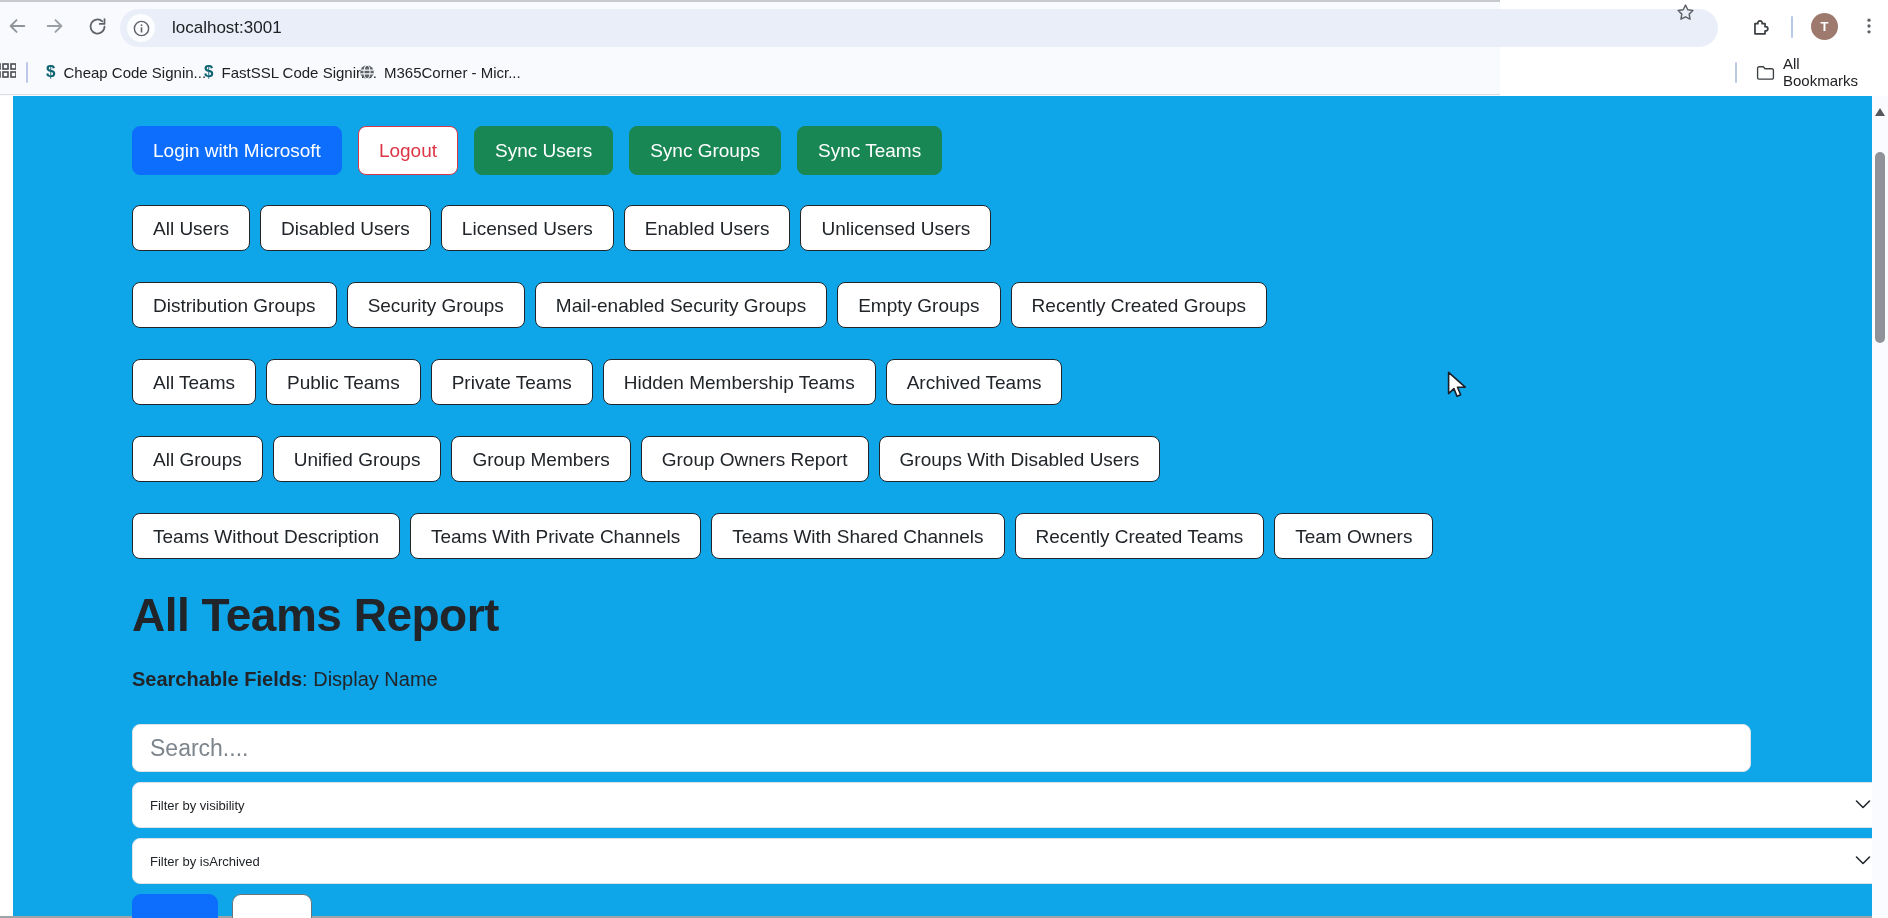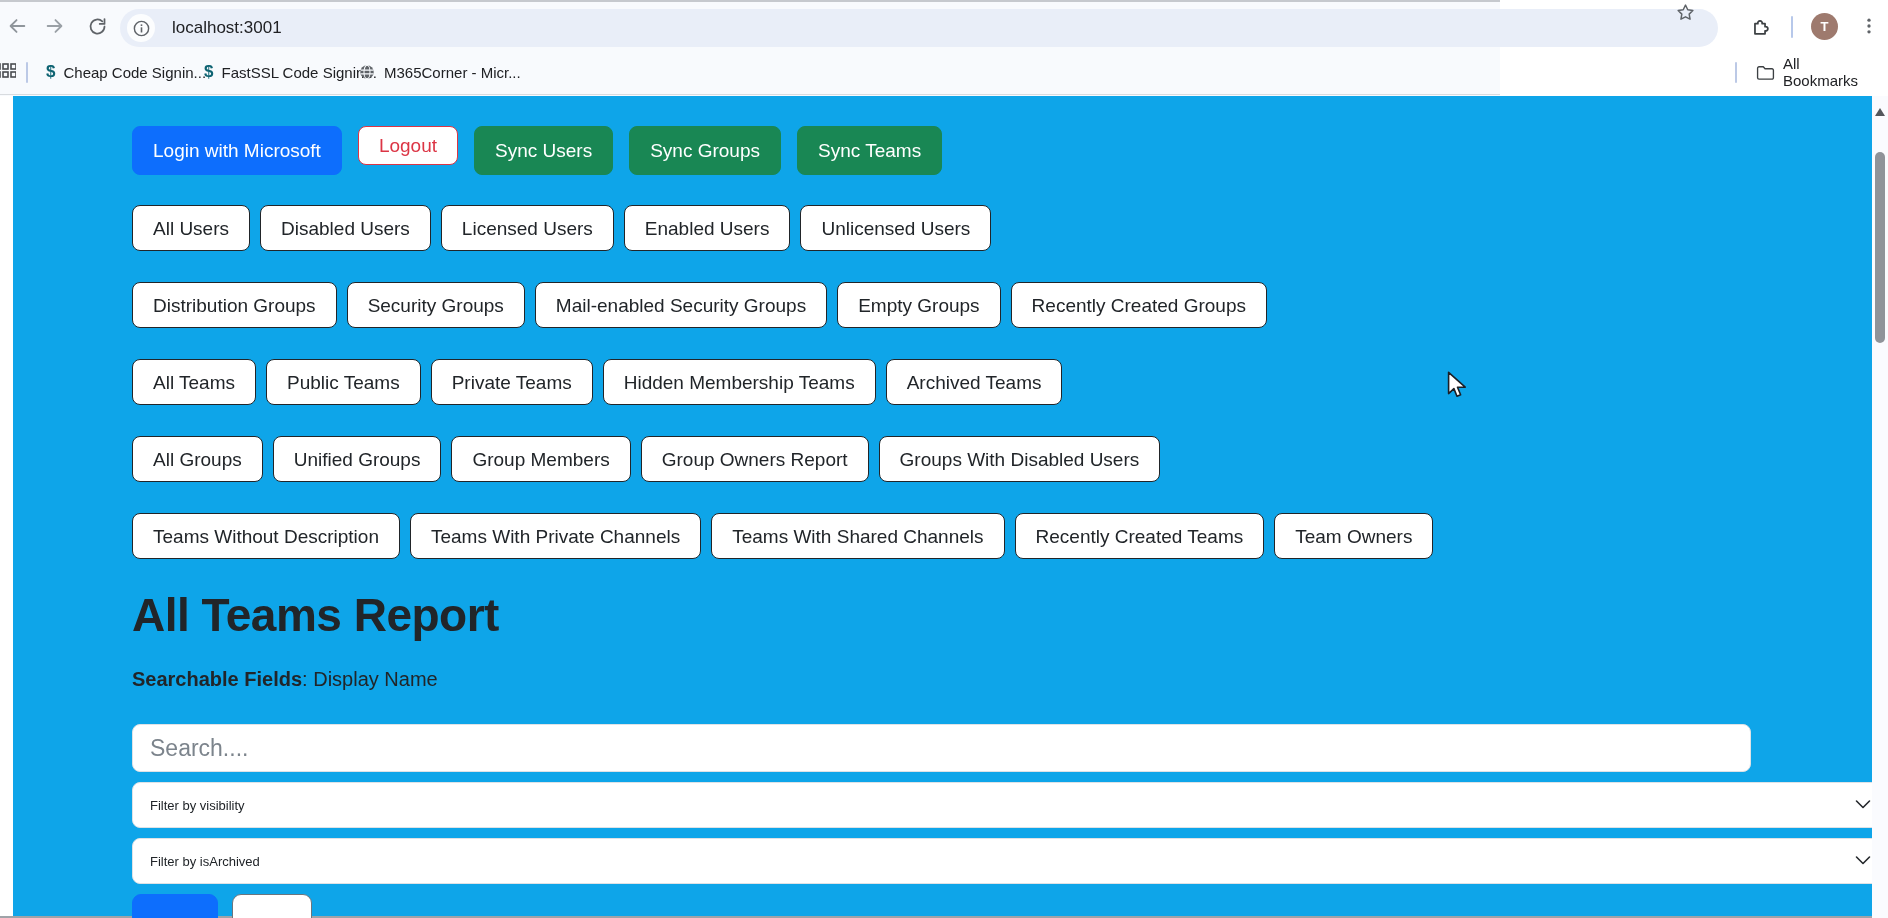--- a/index.html
+++ b/index.html
@@ -38,21 +38,21 @@
   .bm-sep { position:absolute; top:12px; width:2px; height:21px; background:#bcc9e6; border-radius:1px; }
   .grid-icon-clip { position:absolute; left:0; top:12px; width:17px; height:21px; overflow:hidden; }
 
   
   .page { position:absolute; top:96px; left:13px; width:1888px; height:822px; background:#0ea5e9;
           padding:30px 0 0 119px; }
   .btn { display:inline-flex; align-items:center; justify-content:center; white-space:nowrap;
          font-family:inherit; font-size:19px; line-height:1; height:46px; padding:0 20px;
          border-radius:8px; border:1px solid transparent; background:#fff; cursor:pointer; }
   .btn-primary { background:#0d6efd; border-color:#0d6efd; color:#fff; height:49px; }
-  .btn-outline-danger { color:#dc3545; border-color:#dc3545; height:39px; }
+  .btn-outline-danger { color:#dc3545; border-color:#dc3545; height:49px; }
   .btn-success { background:#198754; border-color:#198754; color:#fff; height:49px; }
   .btn-outline-dark { color:#212529; border-color:#212529; }
   .btn-row { display:flex; gap:10px; margin-bottom:31px; }
   .btn-row.actions { gap:16px; margin-bottom:30px; }
 
   h1.report-title { font-size:46px; font-weight:700; color:#212529; letter-spacing:-0.5px;
                     margin:0 0 0 0; line-height:51px; }
   .searchable { margin-top:27px; font-size:20px; color:#212529; margin-bottom:33px; }
   .searchable .bold { font-weight:700; }
 

